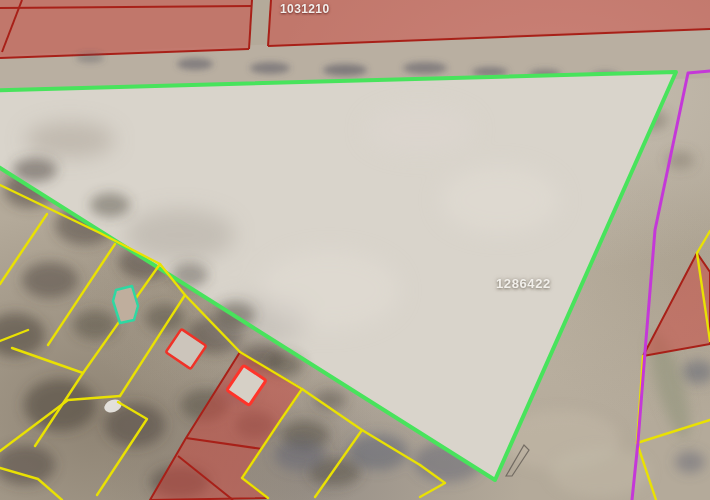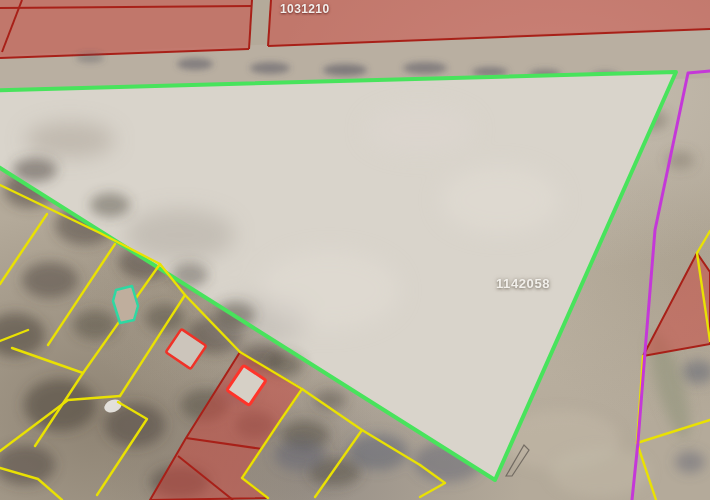--- a/index.html
+++ b/index.html
@@ -172,14 +172,14 @@
     </g>
 
     <polyline points="710,71 688,73 655,230 645,352 638,442 632,500" fill="none" stroke="#c438d8" stroke-width="3" stroke-linecap="round" stroke-linejoin="round"></polyline>
 
     <rect x="171" y="335" width="30" height="28" rx="2" transform="rotate(34 186 349)" fill="#ccc5bb" stroke="#f03227" stroke-width="2.5"></rect>
     <rect x="233" y="370" width="27" height="30" rx="2" transform="rotate(34 246 385)" fill="#d6d0c6" stroke="#ff342a" stroke-width="3"></rect>
     <path d="M116,290 l16,-4 l6,20 l-4,14 l-14,3 l-7,-22 Z" fill="#bfae9d" stroke="#2ed8a2" stroke-width="2.5" stroke-linejoin="round"></path>
   </svg>
 
   <div class="parcel-label" id="label-top">1031210</div>
-  <div class="parcel-label" id="label-main">1142058</div>
+  <div class="parcel-label" id="label-main">1286422</div>
 </div>
 
 </body></html>

